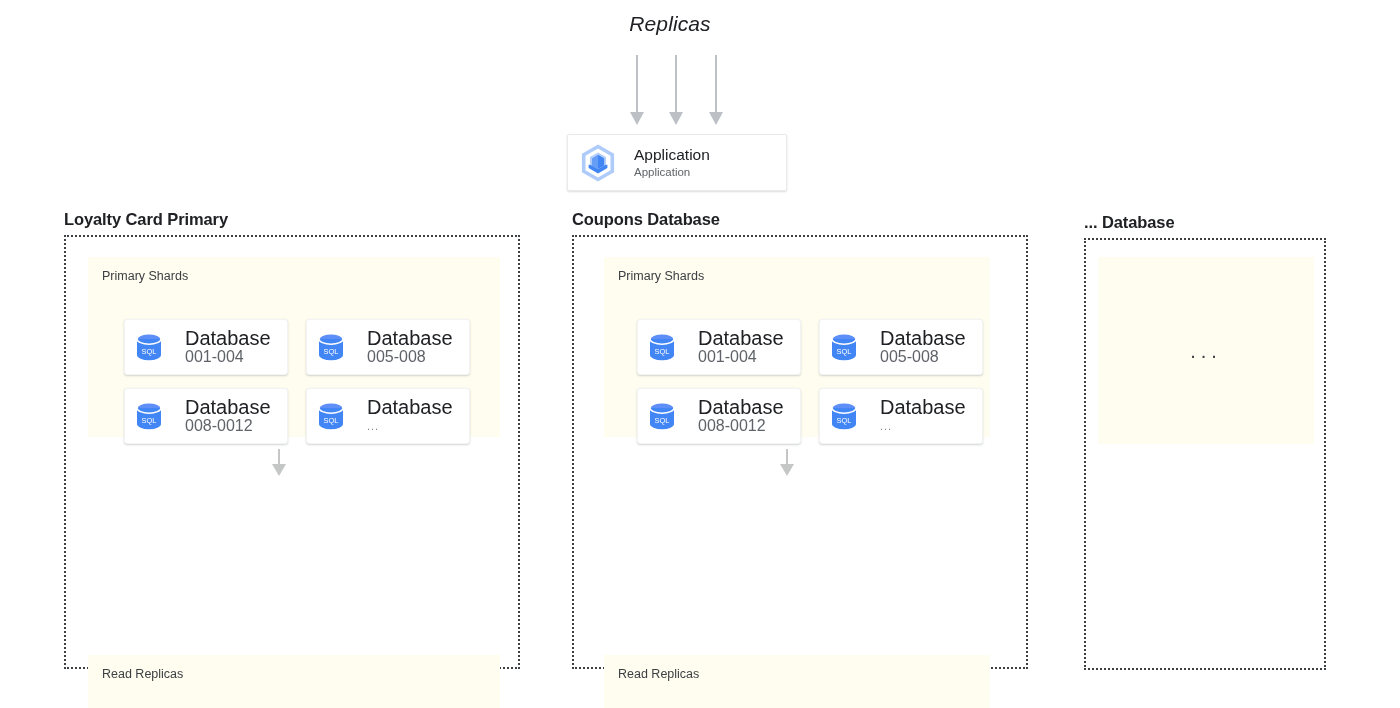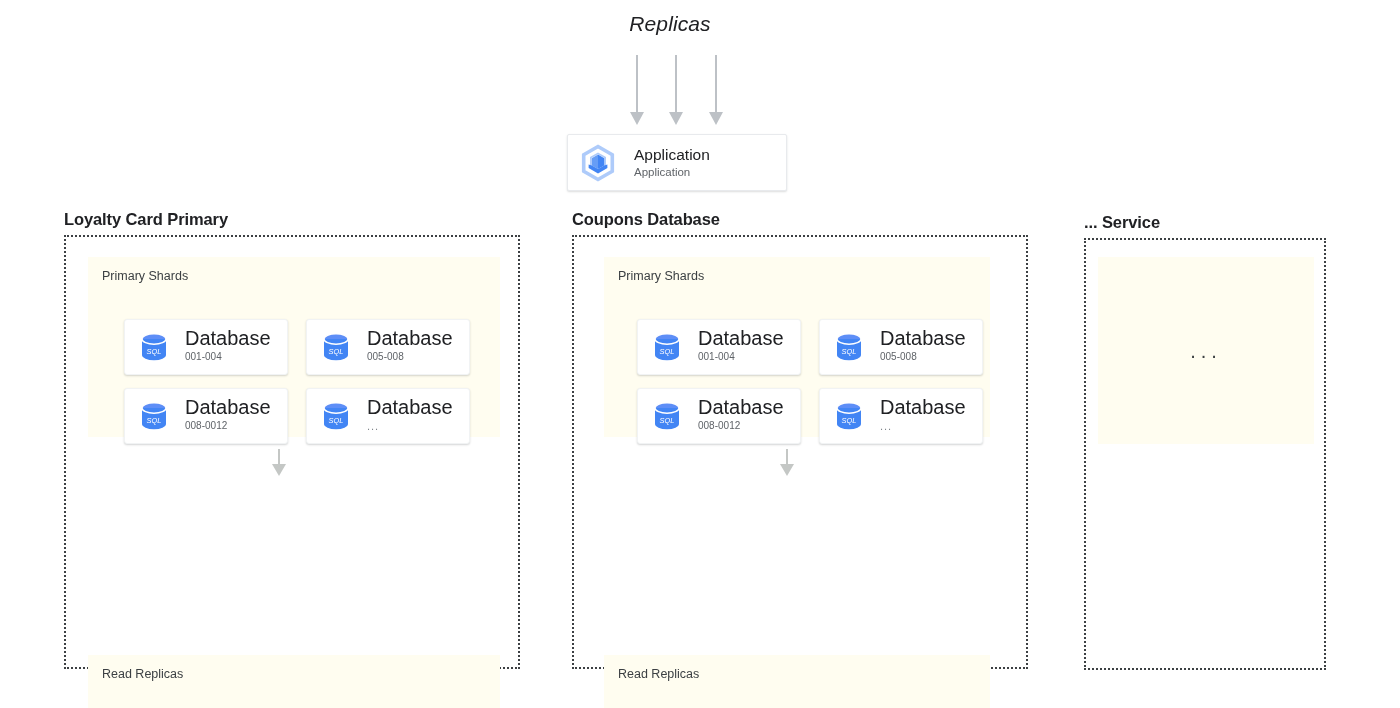--- a/index.html
+++ b/index.html
@@ -107,30 +107,30 @@
     border-radius: 3px;
     box-shadow: 0 1px 2px rgba(60,64,67,.22);
     display: flex;
     align-items: center;
     box-sizing: border-box;
   }
   .db-card .db-icon {
     width: 40px; height: 40px;
     flex: 0 0 auto;
     margin-left: 9px;
-    display: flex; align-items: center; justify-content: center; font-style: italic;
+    display: flex; align-items: center; justify-content: flex-start;
   }
   .db-card .db-text { margin-left: 11px; }
   .db-card .db-title {
     font-size: 20px;
     color: #202124;
     line-height: 19px;
   }
   .db-card .db-sub {
-    font-size: 10px;
+    font-size: 16px;
     color: #5f6368;
     line-height: 16px;
     margin-top: 1px;
   }
   .db-card .db-sub.ellipsis {
     font-size: 11px;
     color: #80868b;
     letter-spacing: 1px;
   }
 
@@ -347,18 +347,18 @@
     <span class="shaft"></span>
     <span class="head"></span>
   </div>
 
   <div class="panel abs" style="left:30px;top:238px;width:386px;height:177px;">
     <span class="panel-label">Read Replicas</span>
 
   </div>
 </div>
 
-<div class="abs service-title" style="left:1084px;top:213px;">... Service</div>
+<div class="abs service-title" style="left:1084px;top:213px;">... Database</div>
 <div class="abs service-box" style="left:1084px;top:238px;width:242px;height:432px;">
   <div class="panel abs" style="left:12px;top:17px;width:216px;height:187px;">
     <span class="panel-dots">...</span>
   </div>
 </div>
 
 </body></html>

